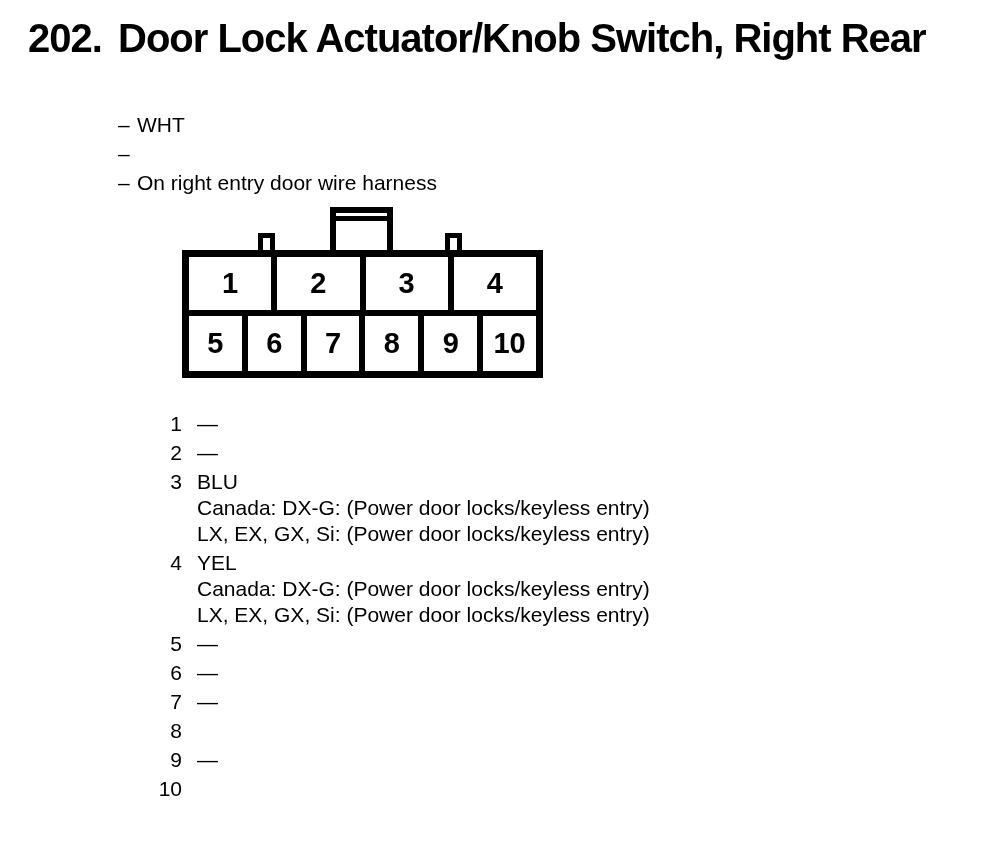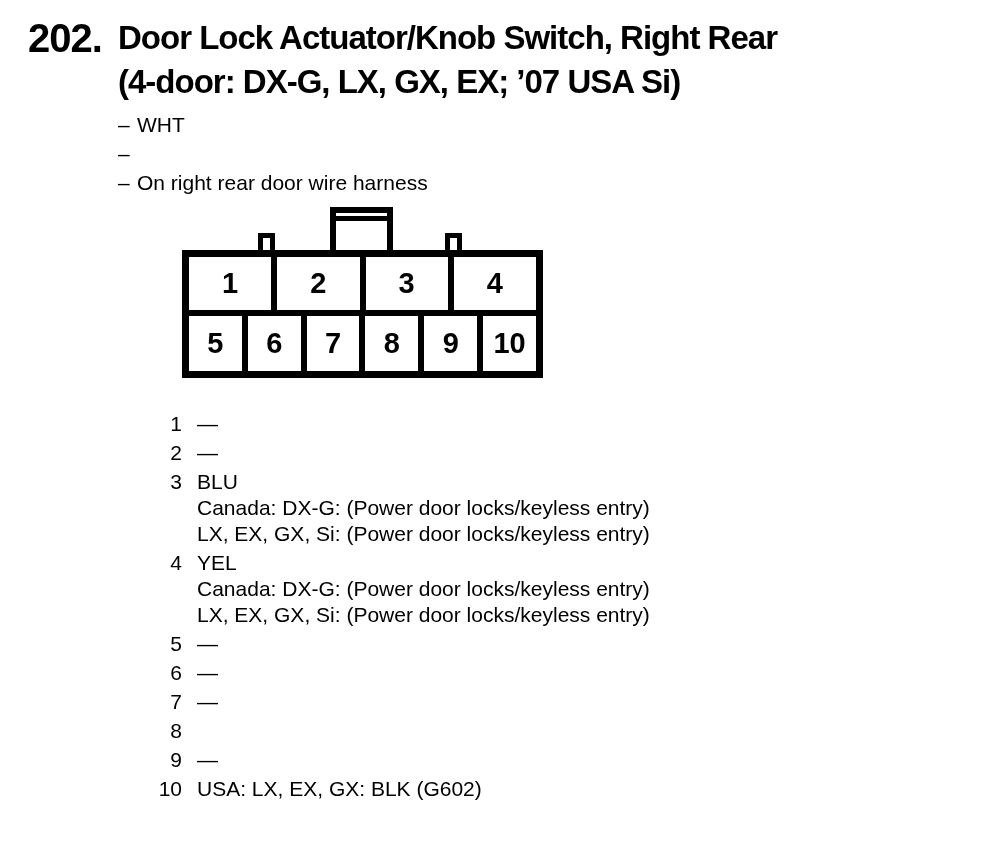--- a/index.html
+++ b/index.html
@@ -15,21 +15,21 @@
   .page { position: absolute; inset: 0; padding-left: 40px; }
 
   
   .title-num {
     position: absolute; left: 28px; top: 16px;
     font-size: 40px; font-weight: bold; letter-spacing: -1px;
     line-height: 44px; white-space: nowrap;
   }
   .title-text {
     position: absolute; left: 118px; top: 16px;
-    font-size: 33px; font-weight: bold; letter-spacing: -1px;
+    font-size: 40px; font-weight: bold; letter-spacing: -1px;
     line-height: 44px; white-space: nowrap;
   }
 
   
   .notes {
     position: absolute; left: 118px; top: 110px;
     font-size: 21px; line-height: 29px;
   }
   .note-row { display: flex; white-space: pre; }
   .note-dash { width: 19px; flex: none; }
@@ -82,27 +82,26 @@
 </style>
 </head>
 <body>
 
 <div class="page">
 
   <div class="title-num">202.</div>
 
   <div class="title-text">
     <div>Door Lock Actuator/Knob Switch, Right Rear</div>
-    <div>(4-door: DX-G, LX, GX, EX; ’07 USA Si)</div>
   </div>
 
   <div class="notes" id="notes">
       <div class="note-row"><span class="note-dash">–</span><span>WHT</span></div>
       <div class="note-row"><span class="note-dash">–</span></div>
-      <div class="note-row"><span class="note-dash">–</span><span>On right rear door wire harness</span></div>
+      <div class="note-row"><span class="note-dash">–</span><span>On right entry door wire harness</span></div>
     </div>
 
   <div class="tab-center">
     <div class="bar"></div>
   </div>
   <div class="tab-small tab-left"></div>
   <div class="tab-small tab-right"></div>
 
   <div class="connector">
     <div class="row-top" id="row-top">
@@ -168,17 +167,16 @@
       </div>
       <div class="pin-row pin-start">
         <span class="pin-num">8</span>
       </div>
       <div class="pin-row pin-start">
         <span class="pin-num">9</span>
         <span class="pin-text">—</span>
       </div>
       <div class="pin-row pin-start">
         <span class="pin-num">10</span>
-        <span class="pin-text">USA: LX, EX, GX: BLK (G602)</span>
       </div>
     </div>
 
 </div>
 
 </body></html>

